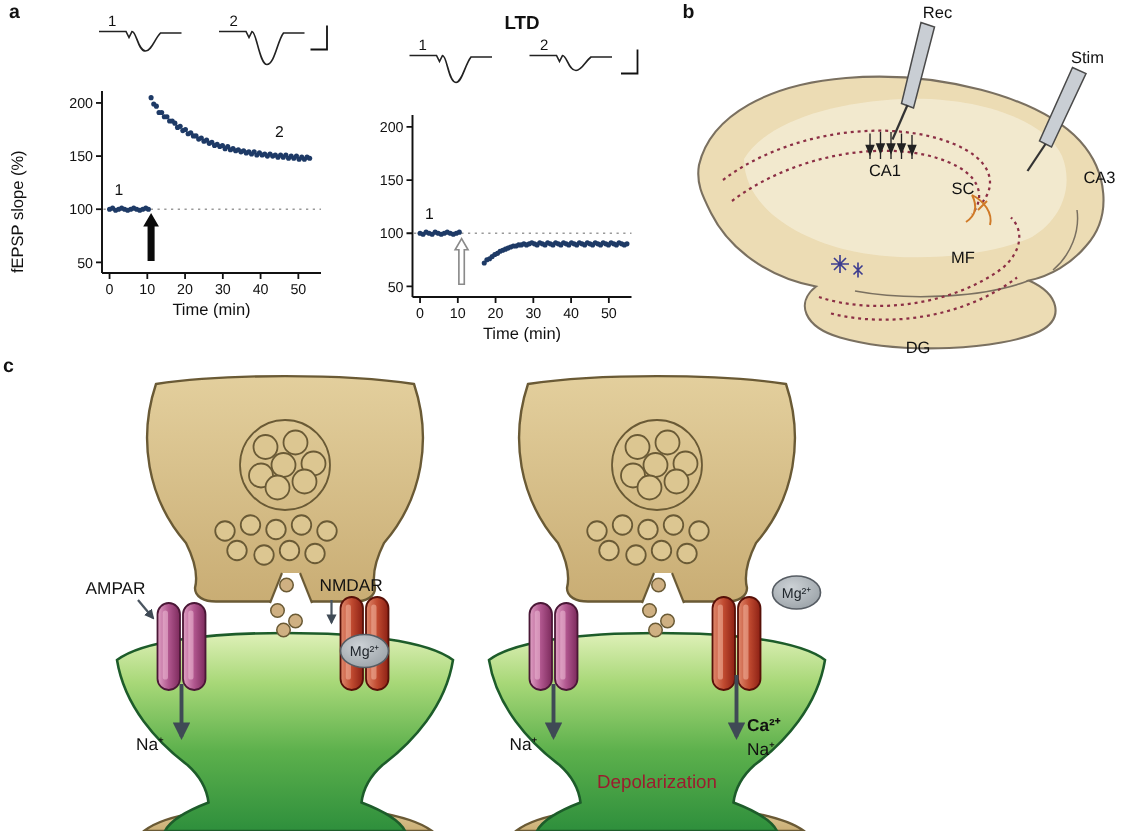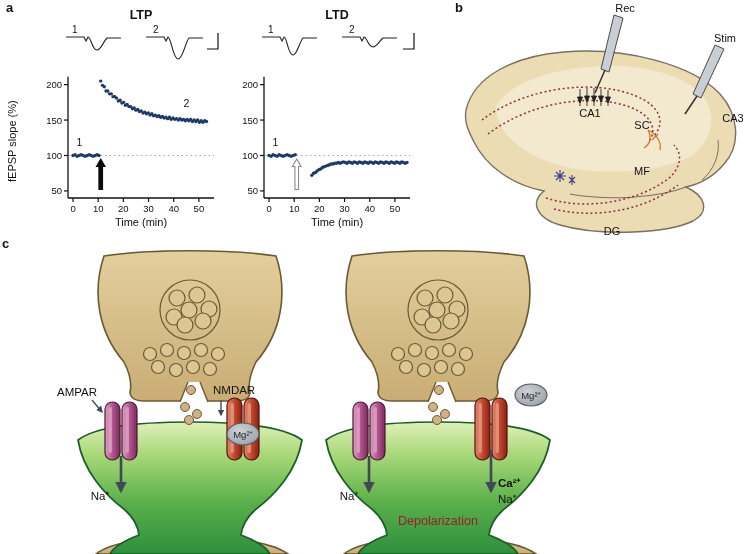--- a/index.html
+++ b/index.html
@@ -29,21 +29,20 @@
 
 <div class="fig">
 
   <div class="plabel" style="left:6px;top:0px">a</div>
   <div class="plabel" style="left:455px;top:0px">b</div>
   <div class="plabel" style="left:2px;top:236px">c</div>
 
   <div class="ylabel">fEPSP slope (%)</div>
 
   <div class="chart-block" style="left:26px">
-    <div class="chart-title">LTP</div>
     <svg class="traces" viewBox="0 0 200 40">
       <text class="tl" x="46" y="9">1</text>
       <path class="tr" d="M40,13 h18 l2,4 l2,-4 c3,0 4,13 9,13 c4,0 6,-8 10,-12 h14"></path>
       <text class="tl" x="127" y="9">2</text>
       <path class="tr" d="M120,13 h18 l2,4 l2,-4 c3,0 5,22 10,22 c5,0 7,-16 11,-21 h14"></path>
       <path class="sb" d="M192,9 V25 H181"></path>
     </svg>
     <svg class="chart" viewBox="0 0 200 164">
         <line x1="42" y1="12.628571428571433" x2="42" y2="134" stroke="#111" stroke-width="1.3"></line>
         <line x1="42" y1="134" x2="188" y2="134" stroke="#111" stroke-width="1.3"></line>
@@ -143,21 +142,21 @@
         <circle cx="175.16206896551725" cy="56.76571428571428" r="1.7" fill="#1e3a66"></circle>
         <circle cx="176.9241379310345" cy="58.182857142857145" r="1.7" fill="#1e3a66"></circle>
         <circle cx="178.6862068965517" cy="56.76571428571428" r="1.7" fill="#1e3a66"></circle>
         <circle cx="180.44827586206895" cy="57.47428571428571" r="1.7" fill="#1e3a66"></circle>
         <path d="M74.72413793103448 95.02857142857144 l-4.3 7.5 h2.5 L72.92413793103448 125.49714285714286 h3.6 L76.52413793103447 102.52857142857144 h2.5 Z" fill="#0b0b0b" stroke="#0b0b0b" stroke-width="1.1"></path>
         <text x="53.327586206896555" y="82.27428571428571" text-anchor="middle" font-size="10.5" fill="#111">1</text>
         <text x="160.31034482758622" y="43.30285714285715" text-anchor="middle" font-size="10.5" fill="#111">2</text>
       </svg>
   </div>
 
-  <div class="chart-block" style="left:222px">
+  <div class="chart-block" style="left:233px">
     <div class="chart-title">LTD</div>
     <svg class="traces" viewBox="0 0 200 40">
       <text class="tl" x="46" y="9">1</text>
       <path class="tr" d="M40,13 h18 l2,4 l2,-4 c3,0 4,18 9,18 c4,0 6,-12 10,-17 h14"></path>
       <text class="tl" x="127" y="9">2</text>
       <path class="tr" d="M120,13 h18 l2,4 l2,-4 c3,0 4,10 9,10 c4,0 6,-6 10,-9 h14"></path>
       <path class="sb" d="M192,9 V25 H181"></path>
     </svg>
     <svg class="chart" viewBox="0 0 200 164">
         <line x1="42" y1="12.628571428571433" x2="42" y2="134" stroke="#111" stroke-width="1.3"></line>

